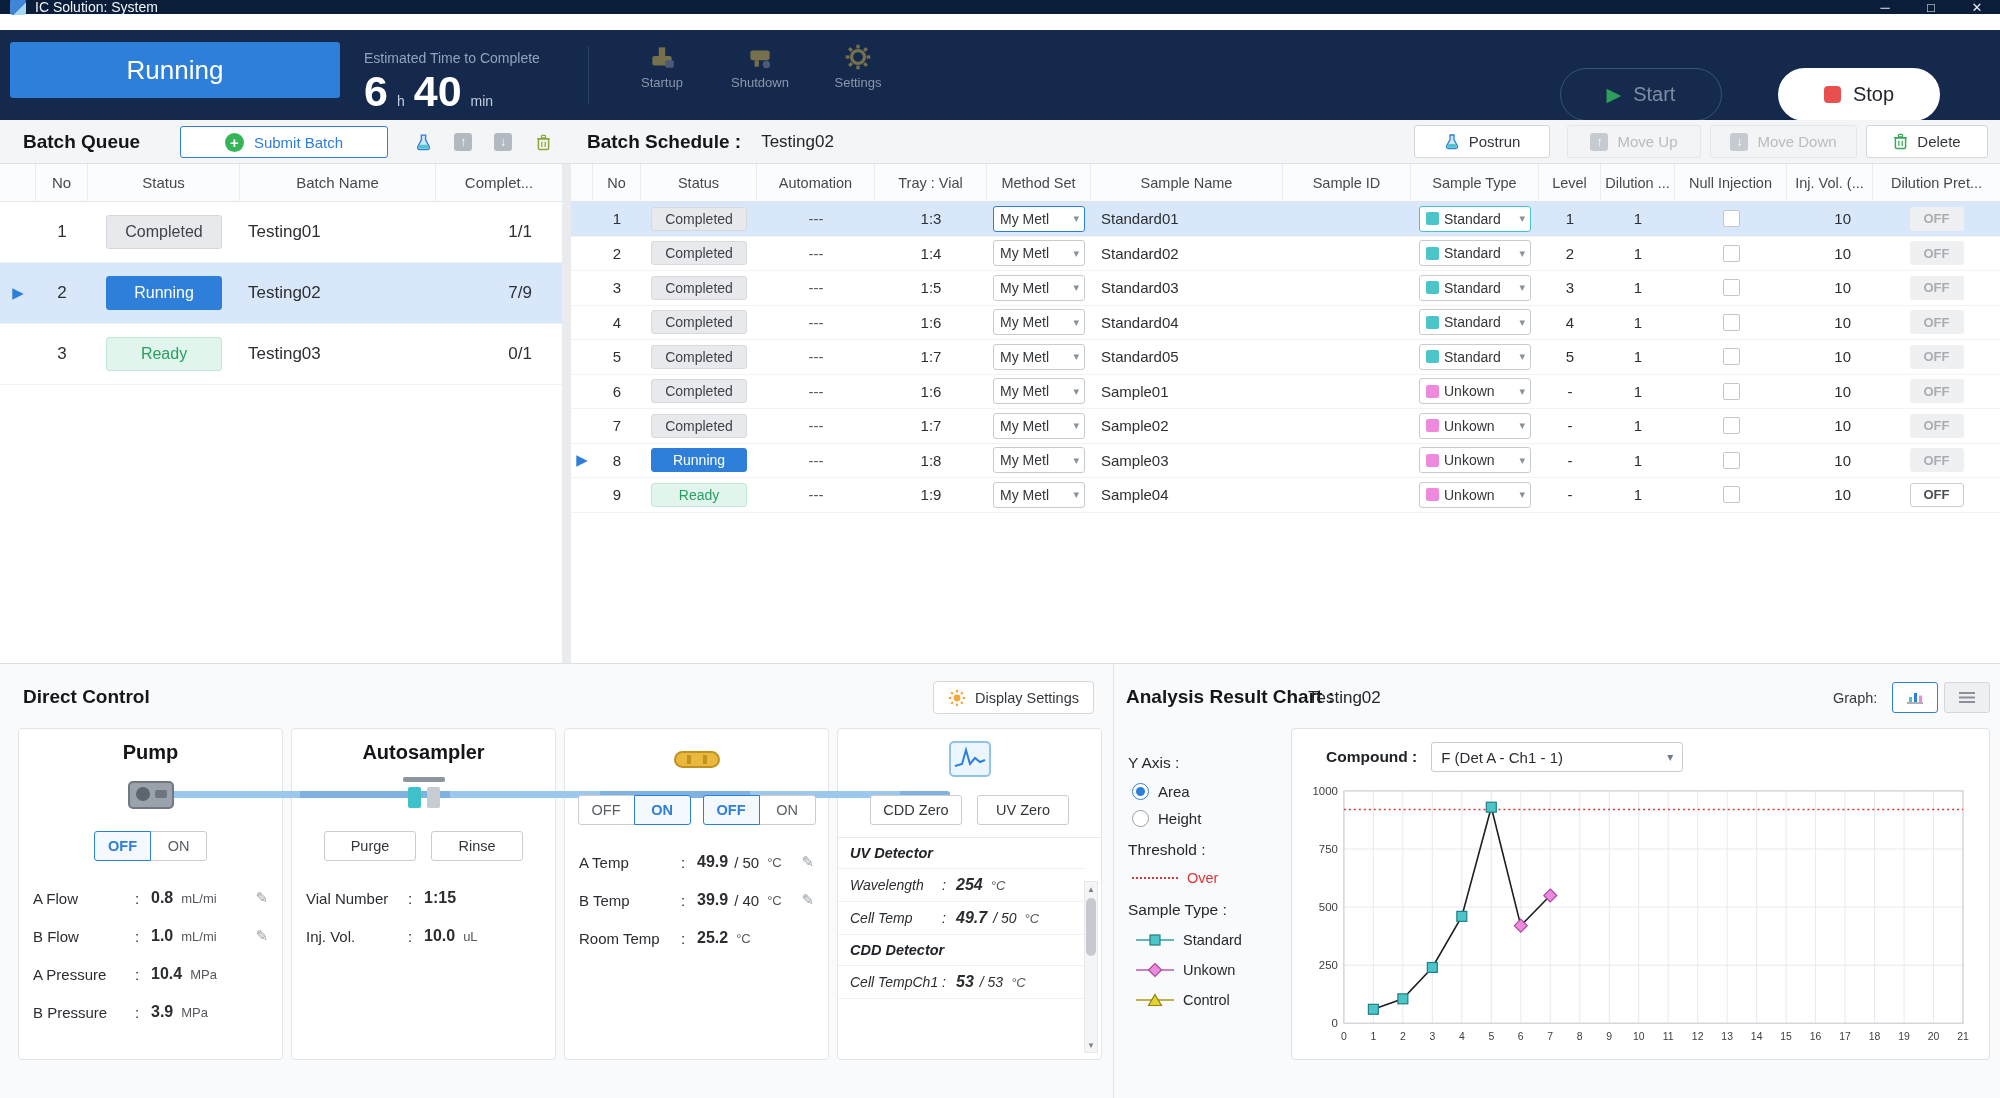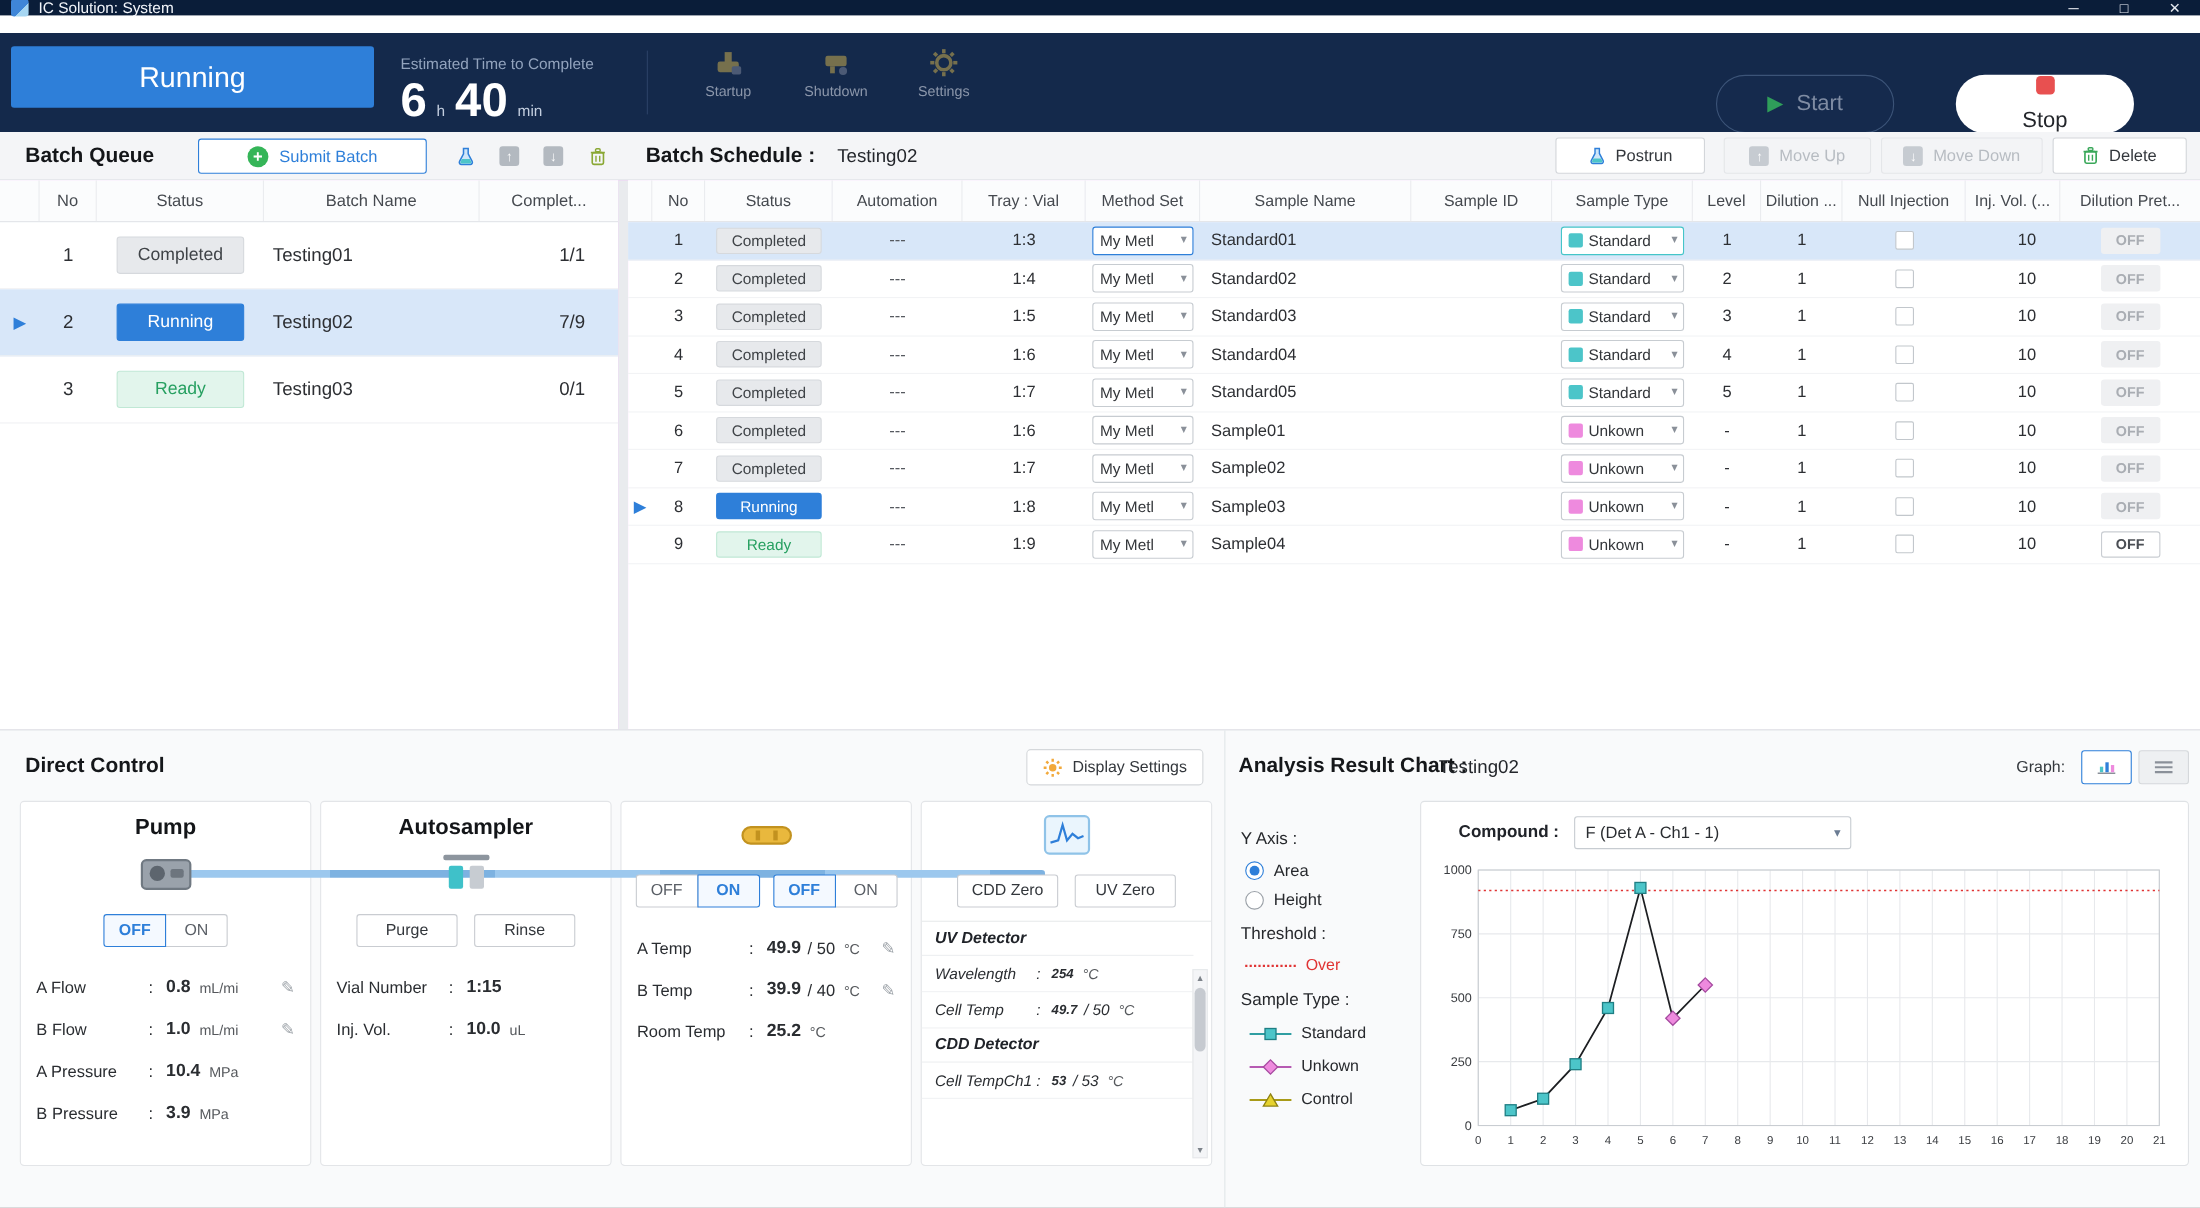--- a/index.html
+++ b/index.html
@@ -22,40 +22,40 @@
   .eta-nums{display:flex;align-items:baseline;gap:9px;color:#fff;margin-top:1px;}
   .eta-big{font-size:43px;font-weight:bold;}
   .eta-small{font-size:14px;color:#c3cedf;}
   .hdr-divider{position:absolute;left:588px;top:16px;height:58px;width:1px;background:#2b4166;}
   .hdr-action{position:absolute;top:12px;width:96px;display:flex;flex-direction:column;align-items:center;gap:3px;}
   .hdr-action .lbl{font-size:13px;color:#8b96aa;}
   .hdr-action svg{opacity:.8;}
   .start-btn{position:absolute;left:1560px;top:38px;width:162px;height:53px;border:1px solid #3c5478;border-radius:27px;background:#152a4d;display:flex;align-items:center;justify-content:center;gap:12px;}
   .start-btn .play-ic{color:#2f9e5a;font-size:19px;line-height:1;}
   .start-btn .lbl{color:#7f8ca3;font-size:20px;}
-  .stop-btn{position:absolute;left:1778px;top:38px;width:162px;height:53px;border-radius:27px;background:#ffffff;display:flex;align-items:center;justify-content:center;gap:12px;flex-direction:column;}
+  .stop-btn{position:absolute;left:1778px;top:38px;width:162px;height:53px;border-radius:27px;background:#ffffff;display:flex;align-items:center;justify-content:center;gap:12px;}
   .stop-btn .sq{width:17px;height:17px;background:#e85050;border-radius:4px;}
   .stop-btn .lbl{color:#23262b;font-size:20px;}
 
   
   .strip{position:absolute;top:120px;left:0;right:0;height:44px;background:#f4f5f7;border-bottom:1px solid #e0e3e7;}
   .strip-title{position:absolute;top:0;height:44px;display:flex;align-items:center;font-size:19px;font-weight:bold;color:#141619;}
   .bq-title{left:23px;}
   .bs-title{left:587px;gap:20px;}
   .bs-title .name{font-weight:normal;font-size:17px;color:#23262b;}
   .submit-btn{position:absolute;left:180px;top:6px;width:208px;height:32px;border:1px solid #2E7FD9;border-radius:3px;background:#fff;display:inline-flex;align-items:center;justify-content:center;gap:10px;color:#2E7FD9;font-size:15px;}
   .plus-circle{width:19px;height:19px;border-radius:50%;background:#35b558;color:#fff;font-size:15px;line-height:19px;text-align:center;font-weight:bold;}
   .qicon{position:absolute;top:8px;width:30px;height:28px;display:flex;align-items:center;justify-content:center;}
   .arrow-badge{width:18px;height:18px;background:#b3b9c0;border-radius:3px;color:#fff;font-size:12px;display:flex;align-items:center;justify-content:center;}
   .sbtn{position:absolute;top:5px;height:33px;display:inline-flex;align-items:center;justify-content:center;gap:9px;background:#fff;border:1px solid #d3d6da;border-radius:3px;font-size:15px;color:#33373c;}
   .sbtn.disabled{background:#f3f4f6;color:#b7bcc2;border-color:#e4e6e9;}
   .sbtn.disabled .arrow-badge{background:#c6cbd1;}
 
   
-  .tables{position:absolute;top:164px;left:0;right:0;height:499px;background:#f0abfc;text-decoration:underline;}
+  .tables{position:absolute;top:164px;left:0;right:0;height:499px;background:#6d28d9;text-decoration:underline;}
   .queue-panel{position:absolute;top:0;left:0;width:562px;bottom:0;background:#fff;}
   .panel-gap{position:absolute;top:0;left:562px;width:9px;bottom:0;background:#e9ebee;}
   .schedule-panel{position:absolute;top:0;left:571px;right:0;bottom:0;background:#fff;}
 
   .thead{display:flex;height:38px;background:#fbfcfd;border-bottom:1px solid #e2e4e8;align-items:stretch;}
   .thead .hcell{display:flex;align-items:center;justify-content:center;border-right:1px solid #eaecef;color:#45494f;overflow:hidden;white-space:nowrap;}
   .thead .hcell:last-child{border-right:none;}
   .qhead .hcell{font-size:15px;}
   .shead .hcell{font-size:14.5px;}
 
@@ -150,21 +150,21 @@
   .fval{font-weight:bold;font-size:16px;}
   .fsuffix{margin-left:6px;}
   .funit{margin-left:8px;font-size:13px;color:#55585c;}
   .fpencil{margin-left:auto;color:#9aa0a6;font-size:15px;}
 
   .det-list{position:relative;margin-top:12px;border-top:1px solid #e8eaec;padding-right:16px;font-style:italic;}
   .dsec-header{font-weight:bold;font-size:14.5px;height:31px;display:flex;align-items:center;padding:0 12px;border-bottom:1px solid #edeff1;color:#202329;}
   .frow.small{height:33px;padding:0 4px 0 12px;font-size:14px;border-bottom:1px solid #f1f2f4;}
   .frow.small .flabel{flex:0 0 92px;}
   .frow.small .fcolon{flex:0 0 14px;}
-  .frow.small .fval{font-size:12px;}
+  .frow.small .fval{font-size:16px;}
   .vscroll{position:absolute;right:3px;top:152px;bottom:6px;width:14px;display:flex;flex-direction:column;background:#f4f5f7;border:1px solid #e6e8ea;}
   .varrow{height:14px;display:flex;align-items:center;justify-content:center;font-size:8px;color:#7d838a;}
   .vtrack{flex:1;position:relative;}
   .vthumb{position:absolute;top:2px;left:1px;width:10px;height:58px;background:#c6cad0;border-radius:5px;}
 
   
   .pump-ic{width:46px;height:28px;background:#9aa2ab;border:2px solid #707982;border-radius:5px;position:relative;}
   .pump-ic:before{content:"";position:absolute;left:6px;top:4px;width:14px;height:14px;border-radius:50%;background:#5d656e;}
   .pump-ic:after{content:"";position:absolute;right:5px;top:7px;width:12px;height:8px;background:#6d757e;border-radius:2px;}
   .as-ic{position:relative;width:44px;height:36px;}

